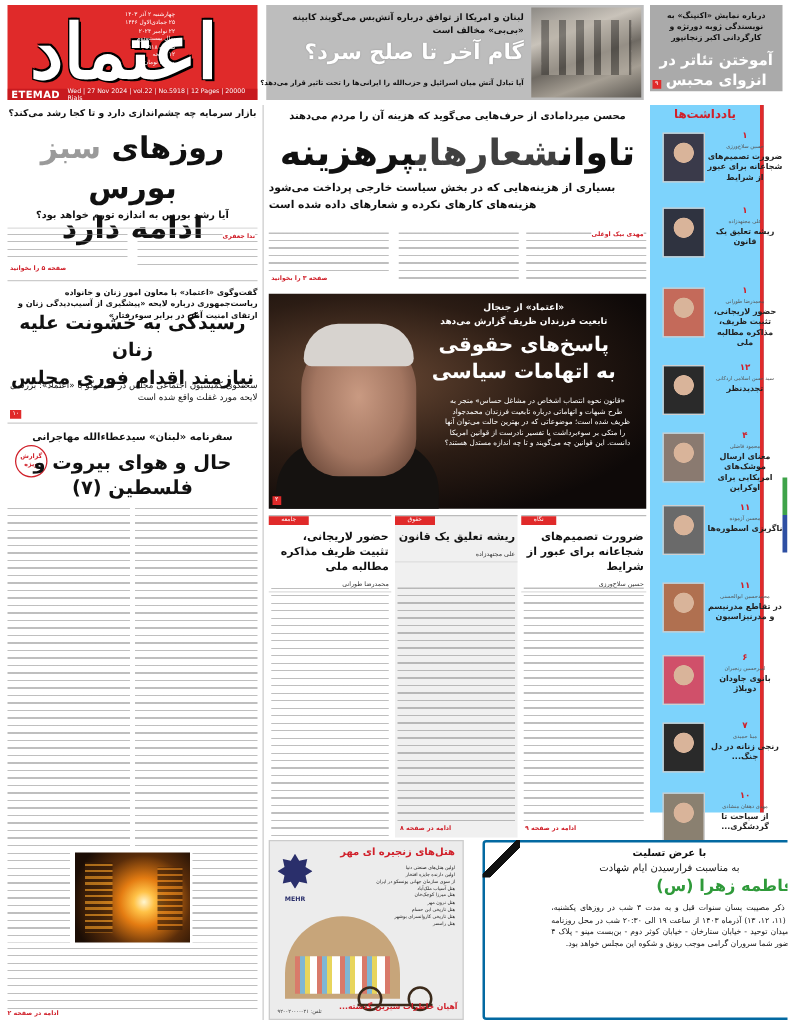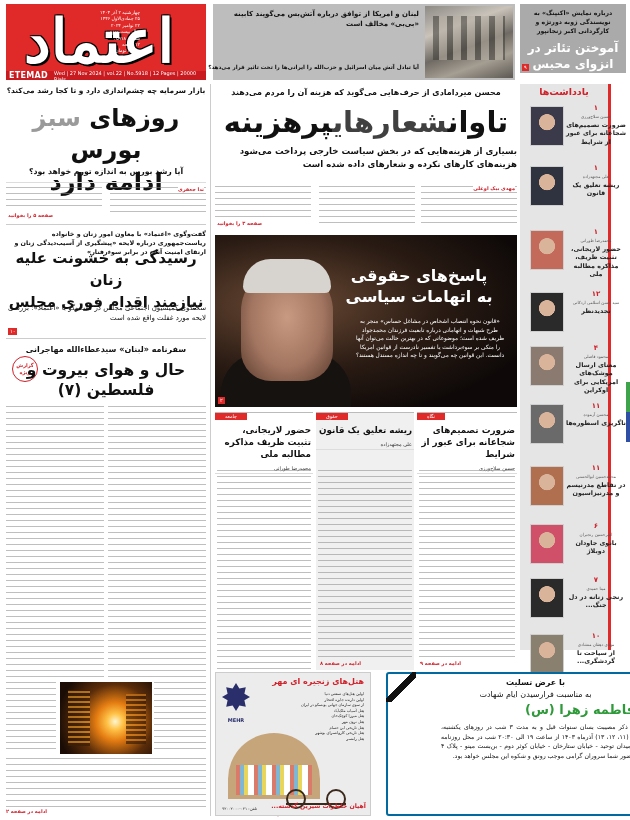--- a/index.html
+++ b/index.html
@@ -30,21 +30,21 @@
 
 #bourse-kicker{left:6px;top:86px;width:200px;font-size:7.4px;font-weight:bold;text-align:center}
 #bourse-title{left:6px;top:102px;width:200px;font-size:24px;font-weight:bold;line-height:32px;text-align:center}
 #bourse-title .grey{color:#9a9a9a}
 #bourse-sub{left:6px;top:167px;width:200px;font-size:7.8px;font-weight:bold;text-align:center}
 .divider-v{width:1px;background:#ccc}
 
 #main-kicker{left:215px;top:88px;width:302px;font-size:8px;font-weight:bold;text-align:center}
 #main-title{left:215px;top:104px;width:302px;font-size:29px;font-weight:bold;text-align:center;line-height:36px;letter-spacing:-.5px}
 #main-title .grey{color:#404040}
-#main-sub{left:215px;top:145px;width:302px;font-size:8.6px;font-weight:bold;line-height:13px;text-align:right}
+#main-sub{left:215px;top:145px;width:302px;font-size:8.6px;font-weight:bold;line-height:13px;text-align:left}
 
 #zarif{left:215px;top:235px;width:302px;height:172px;background:radial-gradient(ellipse at 25% 40%,#6b4a35 0%,#2b1c14 45%,#0e0908 80%)}
 #zarif-face{position:absolute;left:26px;top:30px;width:92px;height:116px;border-radius:46px 46px 30px 30px;background:radial-gradient(ellipse at 50% 45%,#c99a82 0%,#a37661 55%,#5a3b2e 100%)}
 #zarif-hair{position:absolute;left:28px;top:24px;width:88px;height:34px;border-radius:44px 44px 10px 10px;background:#d7d3cf}
 #zarif-coat{position:absolute;left:6px;top:118px;width:130px;height:54px;border-radius:40px 40px 0 0;background:#151210}
 #zarif-kicker{position:absolute;right:8px;top:6px;width:180px;font-size:7.2px;font-weight:bold;color:#fff;text-align:center;line-height:10.5px}
 #zarif-title{position:absolute;right:8px;top:30px;width:180px;font-size:16px;font-weight:bold;color:#fff;text-align:center;line-height:21px}
 #zarif-body{position:absolute;right:12px;top:82px;width:150px;font-size:5.8px;line-height:8.6px;color:#fff;text-align:center}
 .pnum{display:inline-block;background:#e02a2a;color:#fff;font-size:5px;padding:0 2px;line-height:7px}
 
@@ -56,21 +56,21 @@
 #women-kicker{left:6px;top:230px;width:200px;font-size:6.4px;font-weight:bold;text-align:right;line-height:9px}
 #women-title{left:6px;top:247px;width:200px;font-size:15px;font-weight:bold;text-align:center;line-height:22px}
 #women-sub{left:6px;top:303px;width:200px;font-size:7px;font-weight:normal;line-height:10px}
 #beirut-kicker{left:6px;top:345px;width:200px;font-size:8px;font-weight:bold;text-align:center}
 #beirut-title{left:6px;top:360px;width:200px;font-size:15.5px;font-weight:bold;text-align:center;line-height:20px}
 #beirut-badge{left:12px;top:356px;width:26px;height:26px;border:1.5px solid #d0202a;border-radius:50%;color:#d0202a;font-size:5px;font-weight:bold;text-align:center;line-height:7px;padding-top:5px}
 #fire-photo{left:60px;top:682px;width:92px;height:72px;background:radial-gradient(circle at 60% 55%,#fff6d0 0%,#ffc247 12%,#e47c12 28%,#5a2d0a 55%,#1b0d05 85%)}
 #fire-photo::before{content:"";position:absolute;left:8px;top:8px;width:22px;height:56px;background:repeating-linear-gradient(0deg,#3a1e08 0 3px,#d58820 3px 5px);opacity:.75}
 #fire-photo::after{content:"";position:absolute;right:6px;top:12px;width:20px;height:50px;background:repeating-linear-gradient(0deg,#3a1e08 0 3px,#c9761a 3px 5px);opacity:.7}
 
-#sidebar{left:520px;top:84px;width:91px;height:566px;background:#e5e5e5;border-right:3px solid #e02a2a}
+#sidebar{left:520px;top:84px;width:91px;height:566px;background:#7dd3fc;border-right:3px solid #e02a2a}
 #sidebar-title{position:absolute;top:2px;right:0;width:100%;text-align:center;font-size:9.5px;font-weight:bold;color:#d0202a}
 .col-entry{position:absolute;right:4px;width:98px;height:64px}
 .col-entry .ph{position:absolute;left:2px;top:4px;width:34px;height:40px;border:1px solid #cfcfcf}
 .col-entry .num{position:absolute;right:0;top:2px;width:60px;text-align:center;font-size:7px;font-weight:bold;color:#d0202a}
 .col-entry .nm{position:absolute;right:0;top:12px;width:60px;text-align:center;font-size:4.2px;color:#555}
 .col-entry .tt{position:absolute;right:0;top:19px;width:60px;text-align:center;font-size:6.4px;font-weight:bold;line-height:8.4px;color:#222}
 
 #ad{left:215px;top:672px;width:156px;height:144px;background:#ececec;border:1px solid #ccc}
 #ad-title{position:absolute;right:6px;top:4px;font-size:8px;font-weight:bold;color:#d0202a}
 #ad-lines{position:absolute;right:6px;top:18px;width:90px;font-size:3.8px;line-height:5.6px;color:#222;text-align:right}
@@ -109,20 +109,21 @@
   </div>
   <div id="masthead-bar">
     <b>ETEMAD</b>
     <span>Wed | 27 Nov 2024 | vol.22 | No.5918 | 12 Pages | 20000 Rials</span>
   </div>
 </div>
 
 <div class="abs" id="teaser">
   <div id="teaser-photo"></div>
   <div id="teaser-kicker">لبنان و امریکا از توافق درباره آتش‌بس می‌گویند کابینه «بی‌بی» مخالف است</div>
+  <div id="teaser-title">گام آخر تا صلح سرد؟</div>
   <div id="teaser-sub">آیا تبادل آتش میان اسرائیل و حزب‌الله را ایرانی‌ها را تحت تاثیر قرار می‌دهد؟</div>
 </div>
 
 <div class="abs" id="theatre">
   <div id="theatre-kicker">درباره نمایش «اکنپنگ» به نویسندگی ژوبه دورتژه و کارگردانی اکبر زنجانپور</div>
   <div id="theatre-title">آموختن تئاتر در انزوای محبس</div>
   <span class="pnum abs" style="left:2px;bottom:2px">۹</span>
 </div>
 
 <div class="abs" id="bourse-kicker">بازار سرمایه چه چشم‌اندازی دارد و تا کجا رشد می‌کند؟</div>
@@ -178,20 +179,24 @@
   <div class="abs bt lines" style="right:102px;top:2px;width:96px;height:40px"></div>
   <div class="abs bt lines" style="left:0;top:2px;width:96px;height:34px"></div>
   <span class="abs red" style="right:2px;top:1px;font-size:5px;font-weight:bold;background:#fff">مهدی بیک اوغلی</span>
   <span class="abs red" style="left:2px;top:36px;font-size:5px;font-weight:bold;background:#fff">صفحه ۳ را بخوانید</span>
 </div>
 
 <div class="abs" id="zarif">
   <div id="zarif-coat"></div>
   <div id="zarif-face"></div>
   <div id="zarif-hair"></div>
+  <div id="zarif-kicker">
+    <div>«اعتماد» از جنجال</div>
+    <div>تابعیت فرزندان ظریف گزارش می‌دهد</div>
+  </div>
   <div id="zarif-title">
     <div>پاسخ‌های حقوقی</div>
     <div>به اتهامات سیاسی</div>
   </div>
   <div id="zarif-body">«قانون نحوه انتصاب اشخاص در مشاغل حساس» منجر به طرح شبهات و اتهاماتی درباره تابعیت فرزندان محمدجواد ظریف شده است؛ موضوعاتی که در بهترین حالت می‌توان آنها را متکی بر سوءبرداشت یا تفسیر نادرست از قوانین امریکا دانست. این قوانین چه می‌گویند و تا چه اندازه مستدل هستند؟</div>
   <span class="pnum abs" style="left:3px;bottom:3px">۲</span>
 </div>
 
 <div class="abs" style="left:417px;top:412px;width:100px">
   <div class="col-tag">

